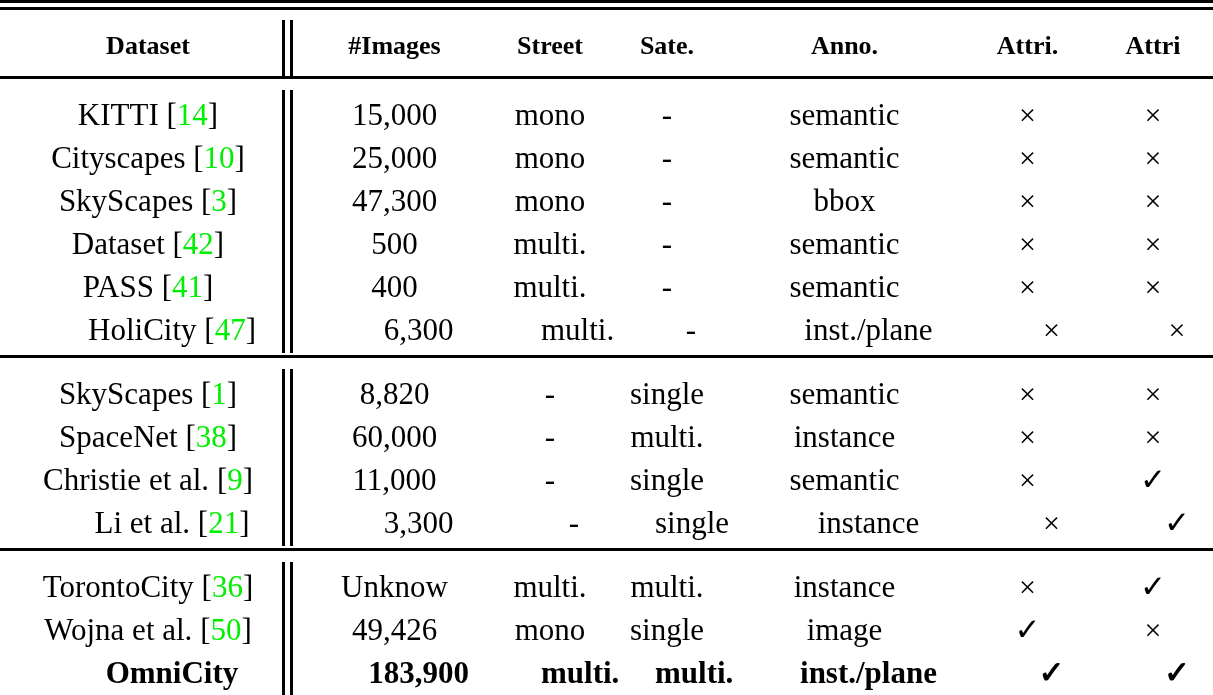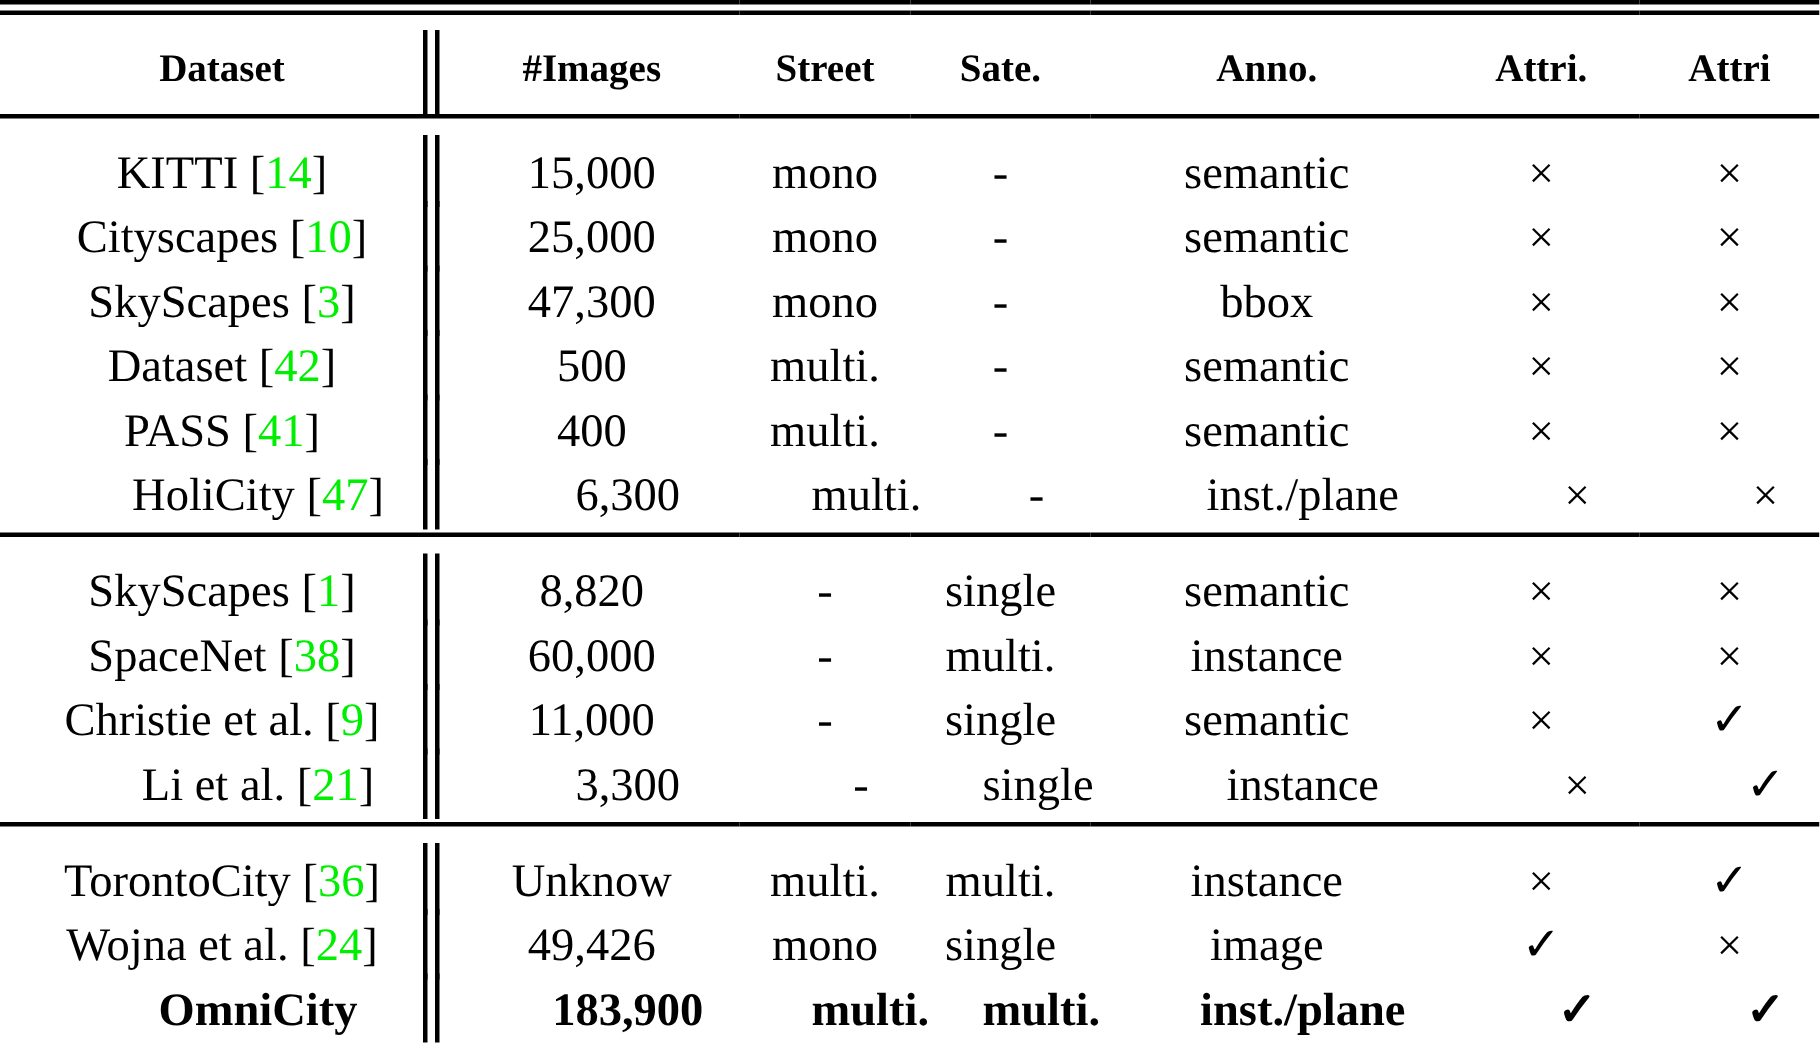--- a/index.html
+++ b/index.html
@@ -230,21 +230,21 @@
         <tr class="data-row first-of-block">
           <td><span>TorontoCity</span> <span><span class="brk">[</span><span class="cite">36</span><span class="brk">]</span></span></td>
           <td class="vrule"><span>Unknow</span></td>
           <td><span>multi.</span></td>
           <td><span>multi.</span></td>
           <td><span>instance</span></td>
           <td><span class="mark">×</span></td>
           <td><span class="mark mark-check">✓</span></td>
         </tr>
         <tr class="data-row">
-          <td><span>Wojna et al.</span> <span><span class="brk">[</span><span class="cite">24</span><span class="brk">]</span></span></td>
+          <td><span>Wojna et al.</span> <span><span class="brk">[</span><span class="cite">50</span><span class="brk">]</span></span></td>
           <td class="vrule"><span>49,426</span></td>
           <td><span>mono</span></td>
           <td><span>single</span></td>
           <td><span>image</span></td>
           <td><span class="mark mark-check">✓</span></td>
           <td><span class="mark">×</span></td>
         </tr>
         <tr class="data-row last-of-block bold-row">
           <td><span>OmniCity</span></td>
           <td class="vrule"><span>183,900</span></td>

